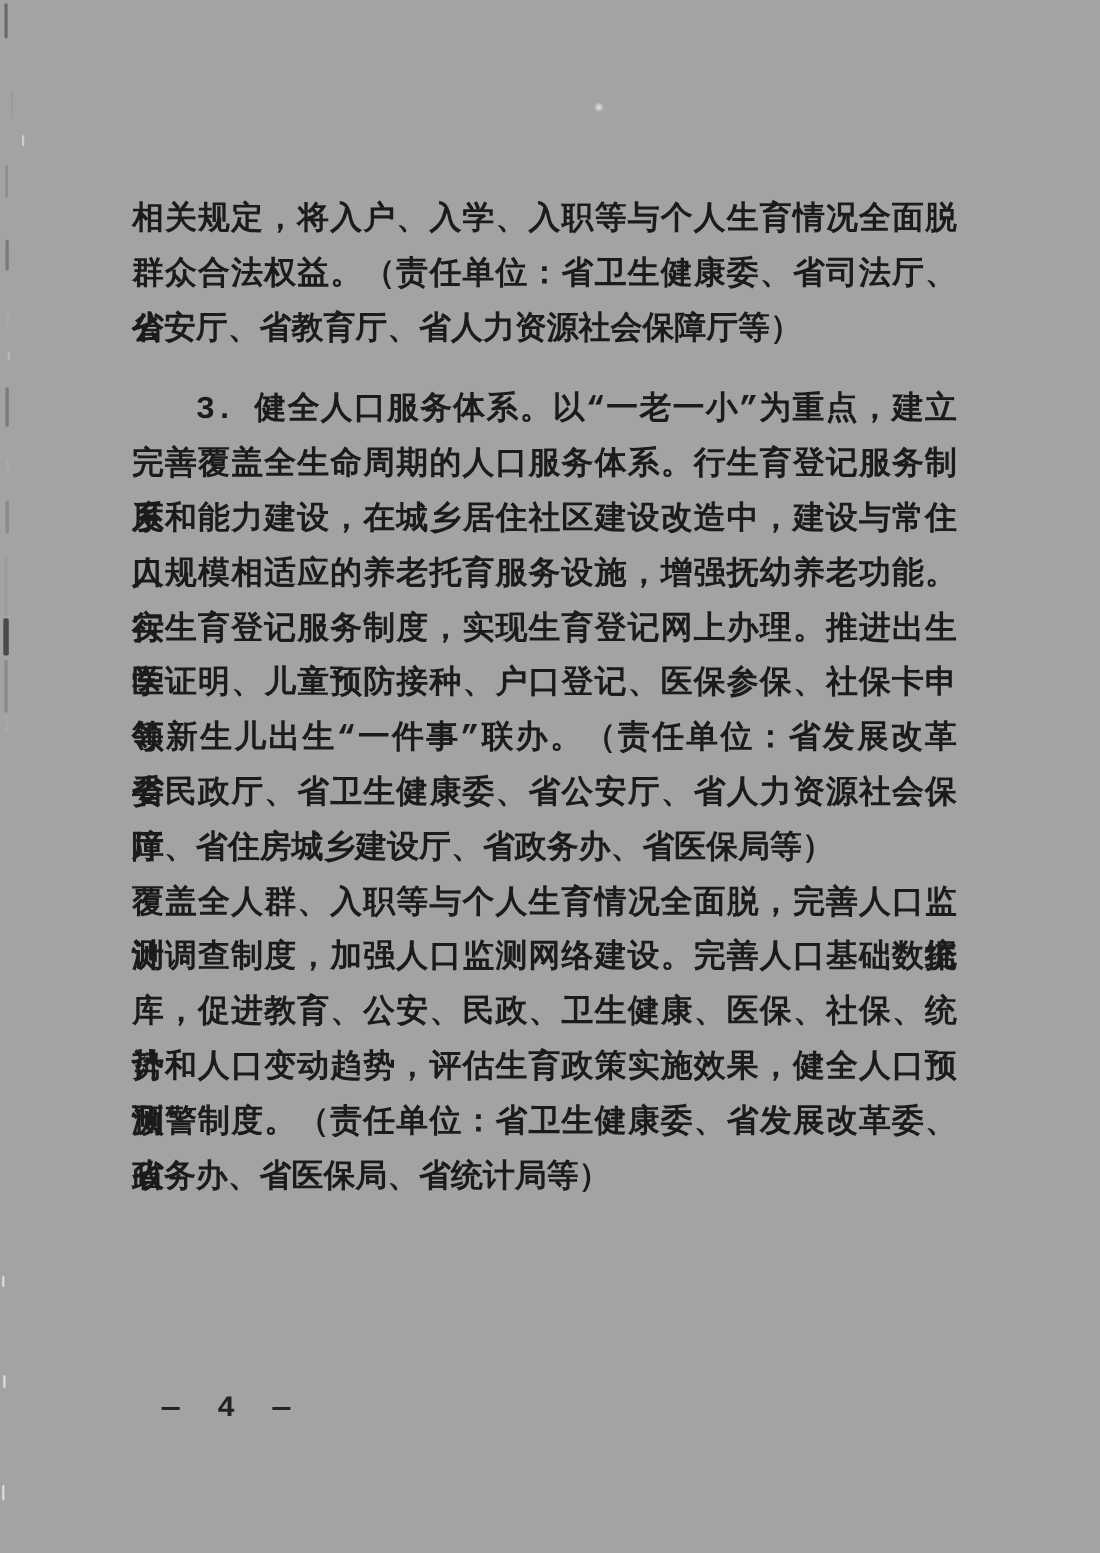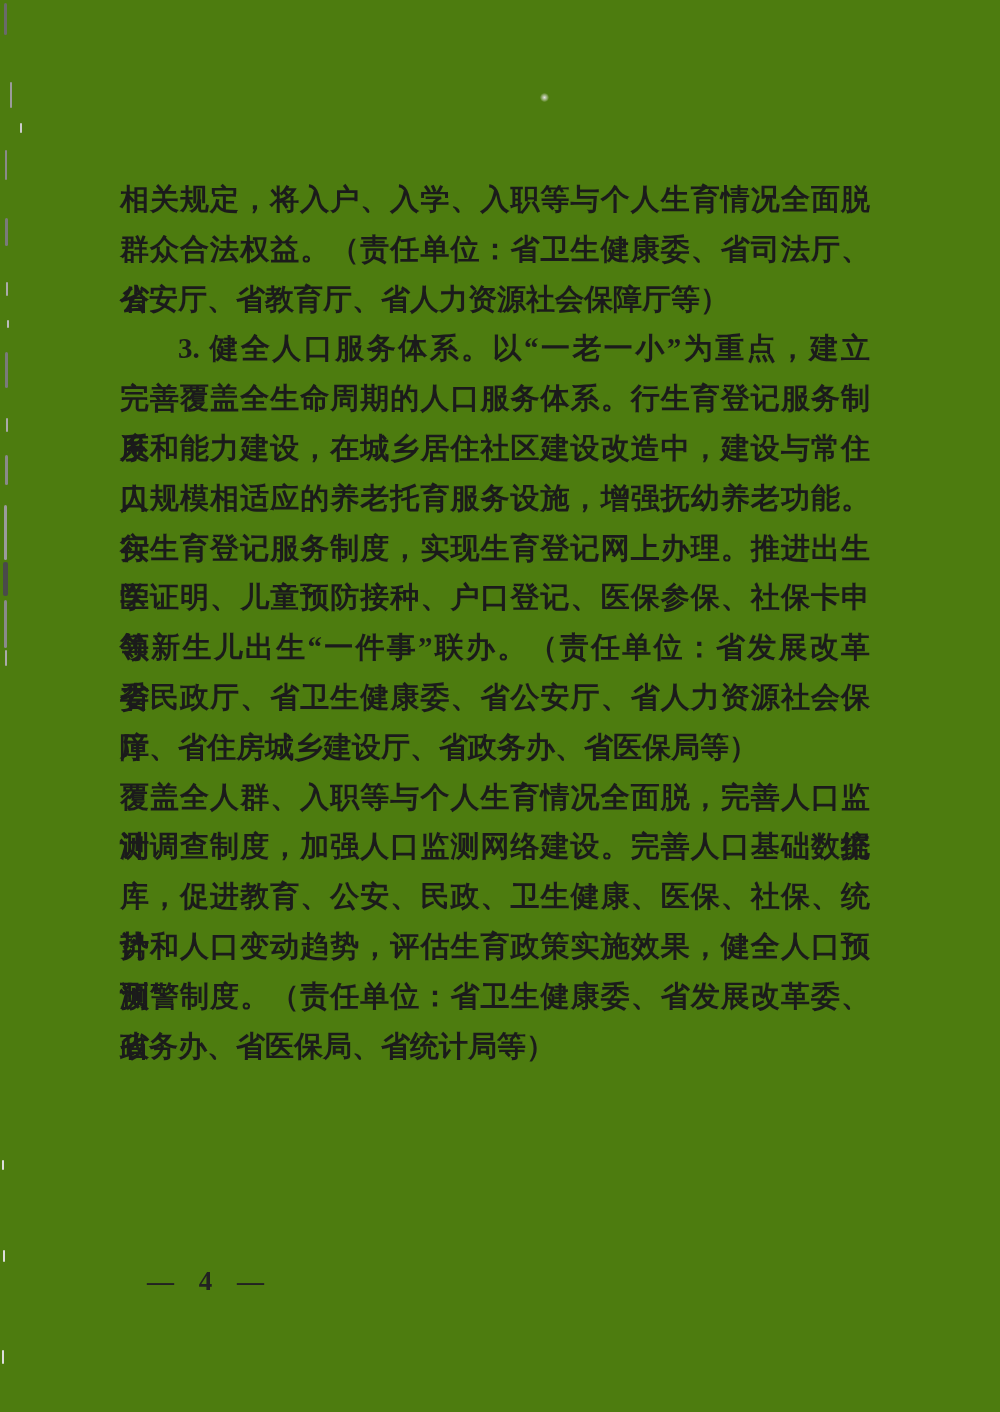--- a/index.html
+++ b/index.html
@@ -10,42 +10,43 @@
     width: 1000px;
     height: 1412px;
     position: relative;
     background: #fcfcfb;
     overflow: hidden;
     font-family: "Liberation Serif", "DejaVu Serif", serif;
   }
   .page {
     position: absolute;
     inset: 0;
-    background: #4d7c0f;
+    background: #a3a3a3;
+    font-family: Liberation Mono, monospace;
   }
   
   .doc-body {
     position: absolute;
     left: 120px;
     top: 175px;
     width: 750px;
     color: #1b1b1b;
     font-weight: bold;
     font-size: 29px;
   }
   .paragraph { margin: 0; }
   .line {
     height: 49.8px;
     line-height: 49.8px;
     text-align: justify;
     text-align-last: justify;
     text-justify: inter-character;
     overflow: visible;
   }
-  .line.indent { margin-left: 58px; }
+  .line.indent { margin-left: 58px; margin-top: 24px; }
   .line.last {
     text-align: left;
     text-align-last: left;
   }
   
   .footer {
     position: absolute;
     left: 147px;
     top: 1266px;
     font-size: 27px;

